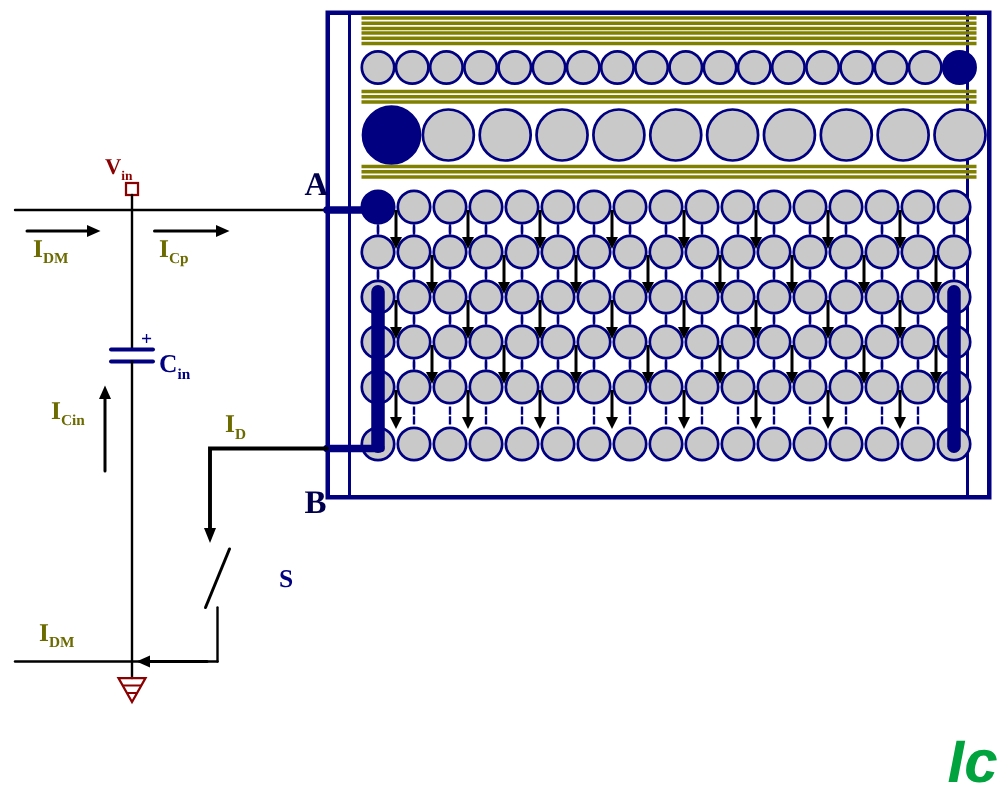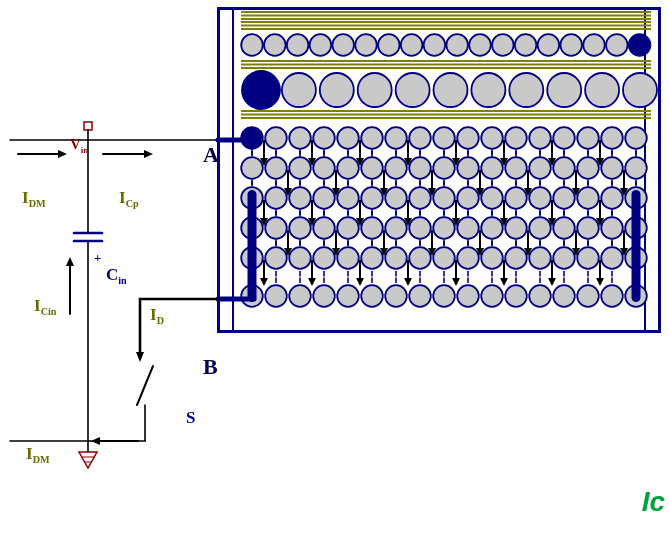--- a/index.html
+++ b/index.html
@@ -1,28 +1,28 @@
 <!DOCTYPE html>
 <html><head>
 <meta charset="utf-8">
 <style>
   html,body{margin:0;padding:0;background:#fff;}
   .stage{position:relative;width:669px;height:540px;background:#ffffff;overflow:hidden;
          font-family:"Liberation Serif","DejaVu Serif",serif;}
   .stage svg{position:absolute;left:0;top:0;}
-  .lbl{position:absolute;font-weight:bold;font-size:17px;line-height:1;color:#6b6b00;white-space:nowrap;margin-top:32px;}
+  .lbl{position:absolute;font-weight:bold;font-size:17px;line-height:1;color:#6b6b00;white-space:nowrap;}
   .lbl sub{font-size:0.6em;}
   .lbl.navy{color:#000080;}
   .lbl.red{color:#8b0000;font-size:15px;}
   .lbl.plus{color:#000080;font-size:13px;font-weight:bold;}
   .lbl.node{font-size:22px;color:#00004d;}
   .caption{position:absolute;top:494px;left:0;width:669px;text-align:center;
            font-size:27px;color:#000;line-height:1.1;}
   .watermark{position:absolute;right:4px;top:486px;color:#00a33e;font-style:italic;
-             font-weight:bold;font-size:28px;font-family:"Liberation Sans","DejaVu Sans",sans-serif;margin-left:34px;}
+             font-weight:bold;font-size:40px;font-family:"Liberation Sans","DejaVu Sans",sans-serif;margin-left:34px;}
 </style>
 </head>
 <body>
 
 <div class="stage">
 
   <svg width="669" height="540" viewBox="0 0 669 540">
 
     <g id="g-box">
         <rect x="218.5" y="8.5" width="441" height="323" fill="none" stroke="#000080" stroke-width="3"></rect>
@@ -486,21 +486,21 @@
         <line x1="88" y1="441" x2="88" y2="452" stroke="#000" stroke-width="1.6"></line>
         <path d="M79 452 H97 L88 468 Z" stroke="#8b0000" stroke-width="1.5"></path>
         <line x1="82" y1="457" x2="94" y2="457" stroke="#8b0000" stroke-width="1.2"></line>
         <line x1="85" y1="462" x2="91" y2="462" stroke="#8b0000" stroke-width="1.2"></line>
       </g>
     </g>
   </svg>
 
   <div class="lbl red" style="left:70px;top:105px;"><span>V</span><sub>in</sub></div>
   <div class="lbl" style="left:22px;top:157px;"><span>I</span><sub>DM</sub></div>
-  <div class="lbl" style="left:119px;top:157px;"><span>I</span><sub>Cp</sub></div>
+  <div class="lbl" style="left:106px;top:157px;"><span>I</span><sub>Cp</sub></div>
   <div class="lbl plus" style="left:94px;top:219px;">+</div>
   <div class="lbl navy" style="left:106px;top:234px;"><span>C</span><sub>in</sub></div>
   <div class="lbl" style="left:34px;top:265px;"><span>I</span><sub>Cin</sub></div>
   <div class="lbl" style="left:150px;top:274px;"><span>I</span><sub>D</sub></div>
   <div class="lbl navy" style="left:186px;top:377px;">S</div>
   <div class="lbl" style="left:26px;top:413px;"><span>I</span><sub>DM</sub></div>
   <div class="lbl node" style="left:203px;top:112px;">A</div>
   <div class="lbl node" style="left:203px;top:324px;">B</div>
 
   <div class="watermark">Ic</div>

